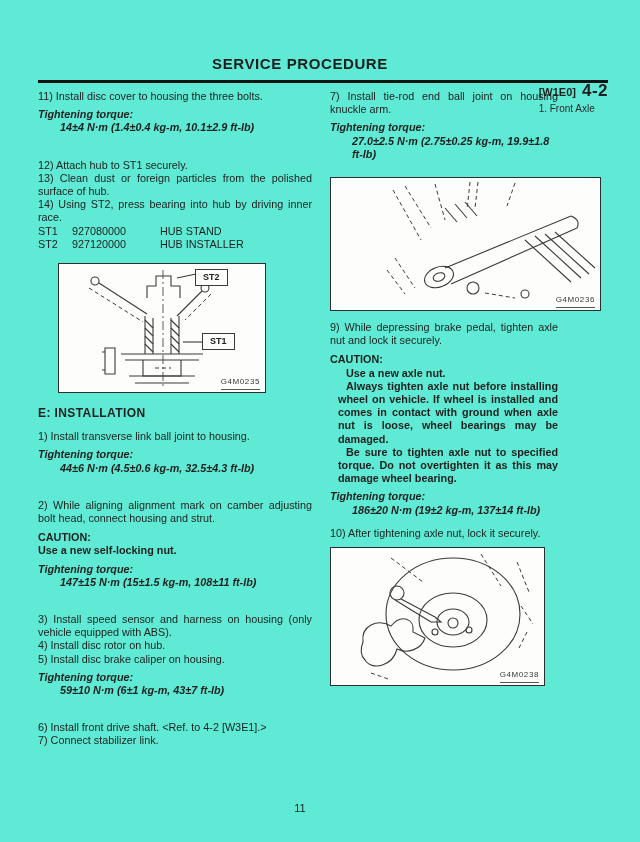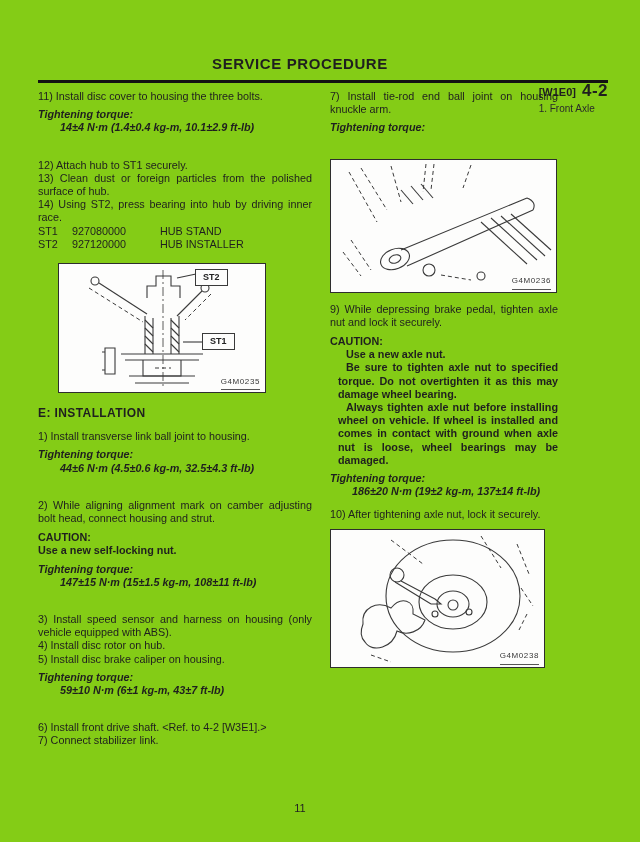--- a/index.html
+++ b/index.html
@@ -1,17 +1,17 @@
 <!DOCTYPE html>
 <html><head>
 <meta charset="utf-8">
 <style>
   html,body{margin:0;padding:0;background:#e8e8e8;}
   .page{
-    position:relative;width:640px;height:842px;background:#84cc16;
+    position:relative;width:640px;height:842px;background:#5eead4;
     font-family:"Liberation Sans","DejaVu Sans",sans-serif;color:#1f1f1f;
     overflow:hidden;margin:0 auto;
   }
   
   .hdr-title{
     position:absolute;left:110px;top:55px;width:380px;text-align:center;
     font-size:15px;font-weight:bold;letter-spacing:.6px;
   }
   .hdr-right{position:absolute;right:32px;top:47px;line-height:15px;margin-top:36px;}
   .hdr-code{font-weight:bold;font-size:11px;}
@@ -38,21 +38,21 @@
   .fig svg{display:block;}
   .fig-code{
     position:absolute;right:5px;bottom:2px;font-size:8px;letter-spacing:.6px;
     color:#383838;border-bottom:1px solid #555;padding-bottom:1px;
   }
   .fig-tag{
     position:absolute;border:1.2px solid #3a3a3a;font-size:9px;font-weight:bold;
     padding:1px 7px;background:#fdfdfc;color:#222;
   }
   .fig1{margin:12px 0 0 20px;width:206px;height:128px;}
-  .fig2{margin-top:24px;width:225px;height:132px;}
+  .fig2{margin-top:16px;width:225px;height:132px;padding-left:44px;}
   .fig3{margin-top:8px;width:213px;height:123px;}
   .fig4{margin-top:7px;width:213px;height:137px;}
   .page-num{position:absolute;left:0;top:802px;width:600px;text-align:center;font-size:11px;color:#222;}
   .ln{stroke:#3a3a3a;stroke-width:1.1;fill:none;}
   .lnd{stroke:#3a3a3a;stroke-width:1;fill:none;stroke-dasharray:4 3;}
   .lnc{stroke:#4a4a4a;stroke-width:.9;fill:none;stroke-dasharray:9 3 2 3;}
 </style>
 </head>
 <body>
 
@@ -129,20 +129,21 @@
     <p class="jt">5) Install disc brake caliper on housing.</p>
     <p class="tq-label">Tightening torque:</p>
     <p class="tq-value">59±10 N·m (6±1 kg-m, 43±7 ft-lb)</p>
     <p class="jt mt6">6) Install front drive shaft. &lt;Ref. to 4-2 [W3E1].&gt;</p>
     <p class="jt">7) Connect stabilizer link.</p>
   </div>
 
   <div class="col col-right">
     <p class="jt">7) Install tie-rod end ball joint on housing knuckle arm.</p>
     <p class="tq-label">Tightening torque:</p>
+    <p class="tq-value">27.0±2.5 N·m (2.75±0.25 kg-m, 19.9±1.8 ft-lb)</p>
 
     <div class="fig fig2">
       <svg width="225" height="132" viewBox="0 0 225 132">
         <path class="lnd" d="M18,12 L46,62 M30,8 L56,50 M60,6 L70,42"></path>
         <path class="lnd" d="M95,4 L92,32 M103,4 L100,30 M140,5 L132,28"></path>
         <g class="ln">
           <line x1="70" y1="30" x2="82" y2="44"></line>
             <line x1="80" y1="26" x2="92" y2="40"></line>
           <line x1="90" y1="24" x2="102" y2="38"></line>
         </g>
@@ -159,22 +160,22 @@
         <circle class="ln" cx="98" cy="110" r="6"></circle>
         <circle class="ln" cx="150" cy="116" r="4"></circle>
         <path class="lnd" d="M110,115 L140,120"></path>
       </svg>
       <span class="fig-code">G4M0236</span>
     </div>
 
     <p class="jt mt10">9) While depressing brake pedal, tighten axle nut and lock it securely.</p>
     <p class="caution-h">CAUTION:</p>
     <p class="caution-b ind">Use a new axle nut.</p>
+    <p class="caution-b ind">Always tighten axle nut before installing wheel on vehicle. If wheel is installed and comes in contact with ground when axle nut is loose, wheel bearings may be damaged.</p>
     <p class="caution-b ind">Be sure to tighten axle nut to specified torque. Do not overtighten it as this may damage wheel bearing.</p>
-    <p class="caution-b ind">Always tighten axle nut before installing wheel on vehicle. If wheel is installed and comes in contact with ground when axle nut is loose, wheel bearings may be damaged.</p>
     <p class="tq-label">Tightening torque:</p>
     <p class="tq-value">186±20 N·m (19±2 kg-m, 137±14 ft-lb)</p>
 
 
     <p class="jt mt10">10) After tightening axle nut, lock it securely.</p>
 
     <div class="fig fig4">
       <svg width="213" height="137" viewBox="0 0 213 137">
         <path class="lnd" d="M60,10 L92,34 M150,6 L170,38 M186,14 L198,44"></path>
         <ellipse class="ln" cx="122" cy="66" rx="67" ry="56"></ellipse>

